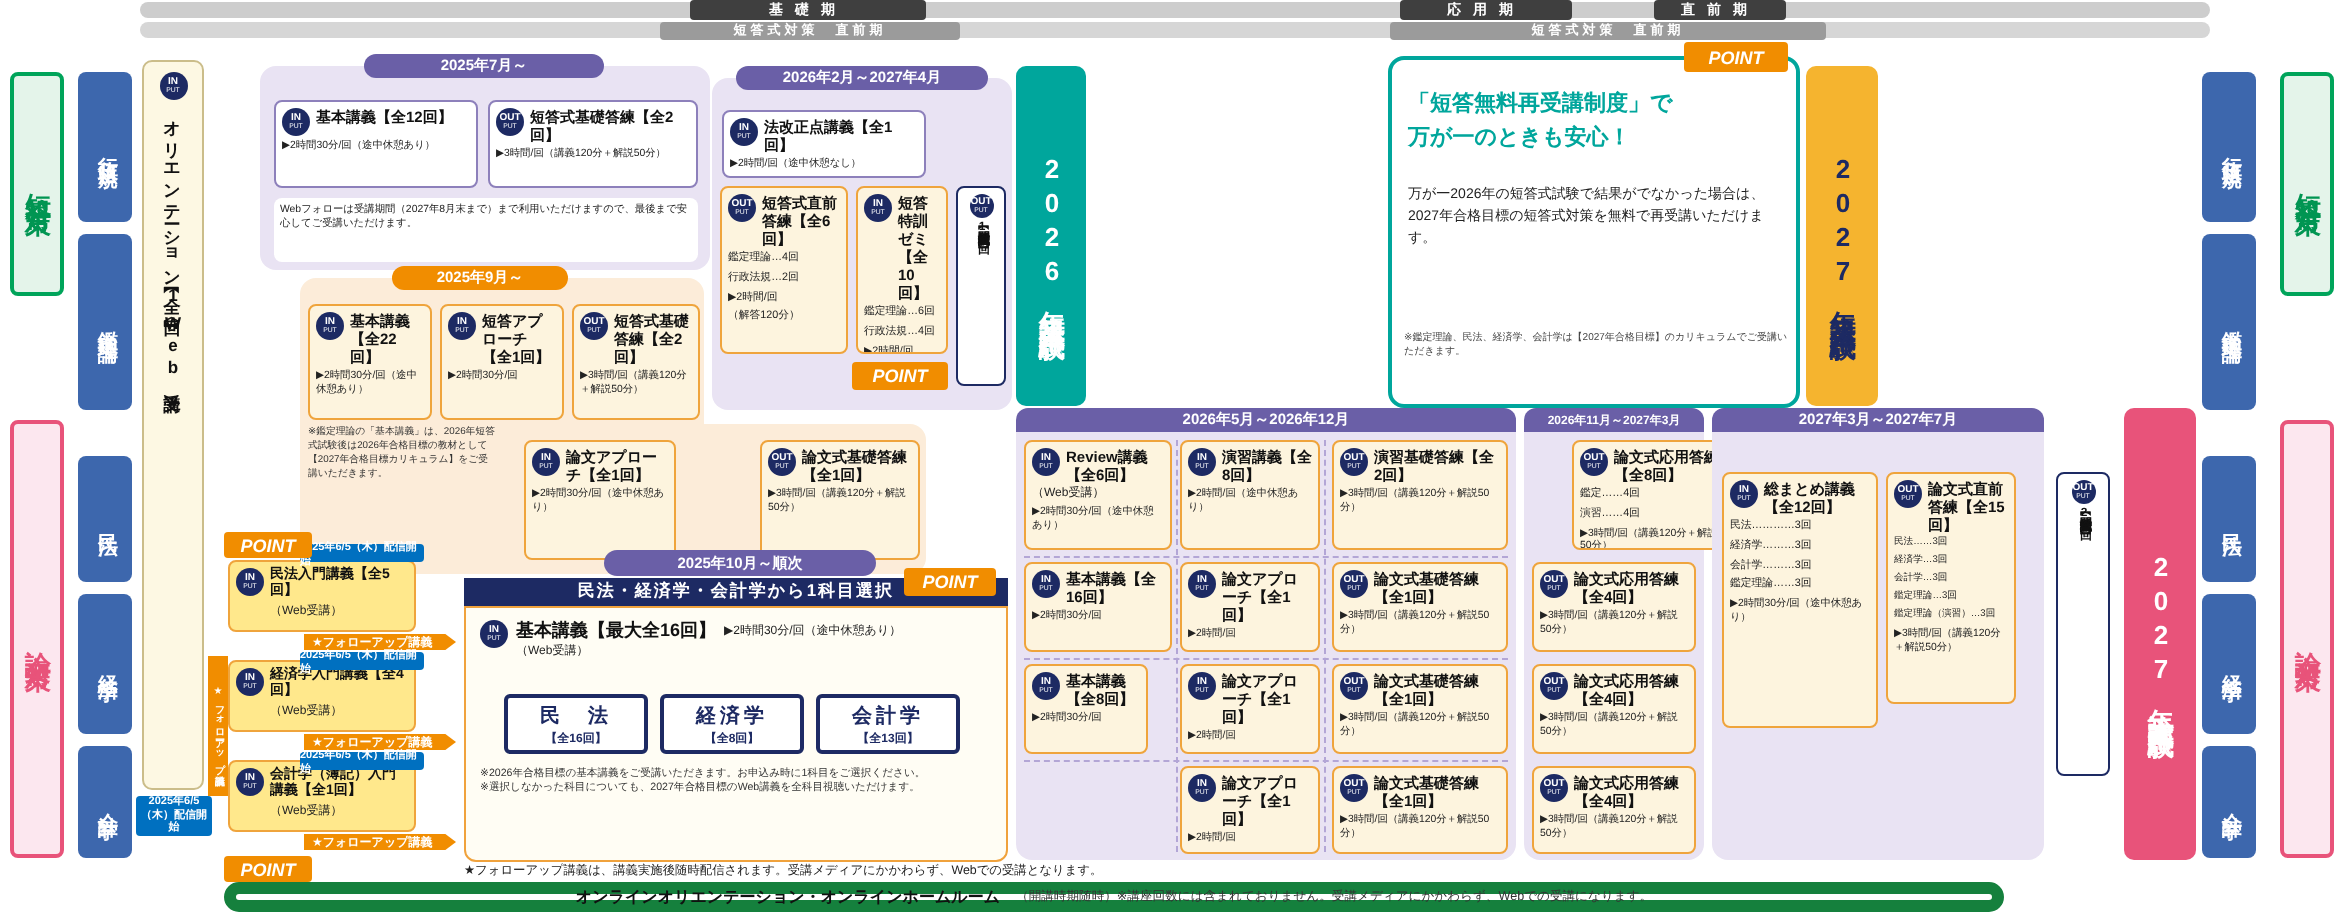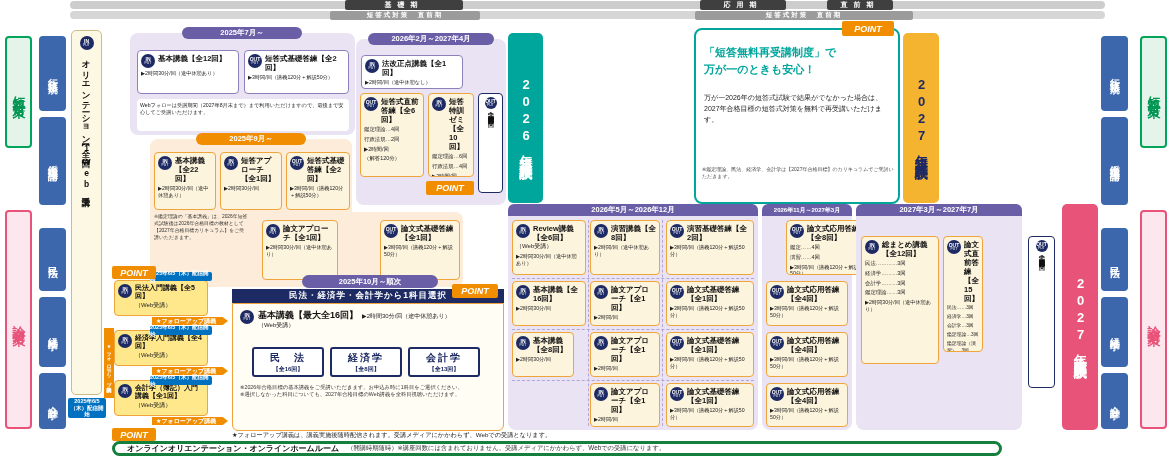--- a/index.html
+++ b/index.html
@@ -71,22 +71,22 @@
   .pbx-note { font-size:5px; line-height:1.4; color:#444; }
 
   .band { background:#1d2a63; color:#fff; font-weight:bold; font-size:8.5px; display:flex;
           align-items:center; justify-content:center; letter-spacing:1px; }
   .s7body { background:#fffdf4; border:1.5px solid #f0a23c; border-radius:0 0 6px 6px; }
   .sbox { border:2px solid #1d2a63; border-radius:3px; background:#fff; display:flex; flex-direction:column;
           align-items:center; justify-content:center; }
   .sbox .nm { font-size:10px; font-weight:bold; color:#1d2a63; letter-spacing:2px; }
   .sbox .ct { font-size:6px; color:#1d2a63; font-weight:bold; }
 
-  .bbar { background:#fff; border:3px solid #15803d; border-radius:8px; display:flex; align-items:center;
-          gap:8px; padding:0 12px; }
+  .bbar { background:#fff; border:6px solid #15803d; border-radius:8px; display:flex; align-items:center;
+          gap:8px; padding:0 12px;justify-content:center; }
   .bbar .bt { font-weight:bold; font-size:8px; color:#111; }
   .bbar .bn { font-size:6.3px; color:#333; }
   .fnote { font-size:6.2px; color:#222; }
 </style>
 </head>
 <body>
 
 <div id="stage">
 
   <div class="abs track" style="left:70px;top:1px;width:1035px;height:8px"></div>
@@ -134,21 +134,21 @@
           <span class="p">PUT</span>
         </span>
       <span class="ctitle">短答式基礎答練【全2回】</span>
       </div>
     <div class="cdet">▶3時間/回（講義120分＋解説50分）</div>
   </div>
   <div class="abs noteb" style="left:137px;top:99px;width:212px;height:32px">Webフォローは受講期間（2027年8月末まで）まで利用いただけますので、最後まで安心してご受講いただけます。</div>
 
   <div class="abs sec-o" style="left:150px;top:139px;width:202px;height:148px"></div>
   <div class="abs sec-o" style="left:255px;top:212px;width:208px;height:75px"></div>
-  <div class="abs shead ho" style="left:196px;top:133px;width:110px;height:12px">2025年9月～</div>
+  <div class="abs shead ho" style="left:196px;top:133px;width:88px;height:12px">2025年9月～</div>
   <div class="cbox cr" style="left:154px;top:152px;width:62px;height:58px">
     <div class="crow">
         <span class="io">
           <span class="t">IN</span>
           <span class="p">PUT</span>
         </span>
       <span class="ctitle">基本講義【全22回】</span>
       </div>
     <div class="cdet">▶2時間30分/回（途中休憩あり）</div>
   </div>
@@ -429,21 +429,21 @@
           <span class="p">PUT</span>
         </span>
       <span class="ctitle">総まとめ講義【全12回】</span>
       </div>
     <div class="clist">民法…………3回</div>
     <div class="clist">経済学………3回</div>
     <div class="clist">会計学………3回</div>
     <div class="clist">鑑定理論……3回</div>
     <div class="cdet">▶2時間30分/回（途中休憩あり）</div>
   </div>
-  <div class="cbox cr" style="left:943px;top:236px;width:40px;height:116px">
+  <div class="cbox cr" style="left:943px;top:236px;width:65px;height:116px">
     <div class="crow">
         <span class="io">
           <span class="t">OUT</span>
           <span class="p">PUT</span>
         </span>
       <span class="ctitle">論文式直前答練【全15回】</span>
       </div>
     <div class="clist" style="font-size:4.8px">民法……3回</div>
     <div class="clist" style="font-size:4.8px">経済学…3回</div>
     <div class="clist" style="font-size:4.8px">会計学…3回</div>

